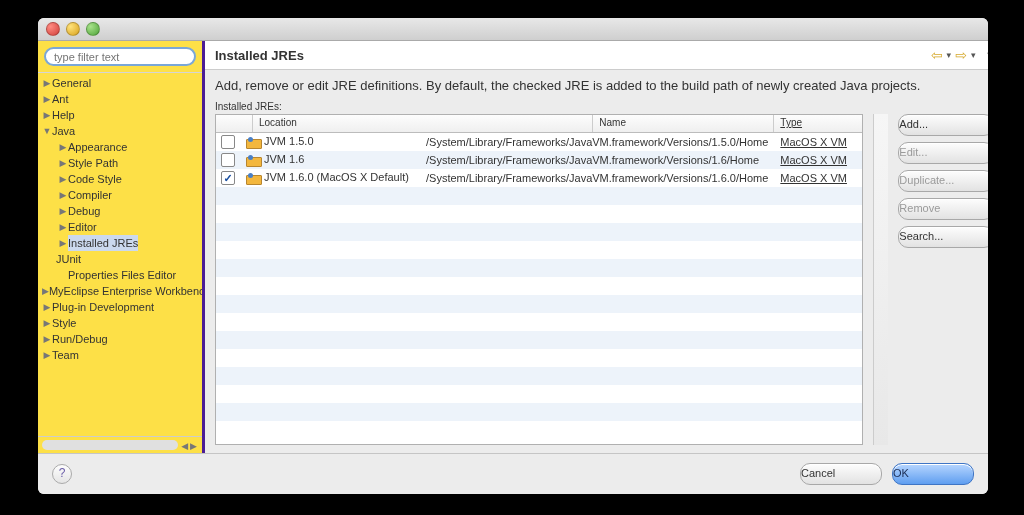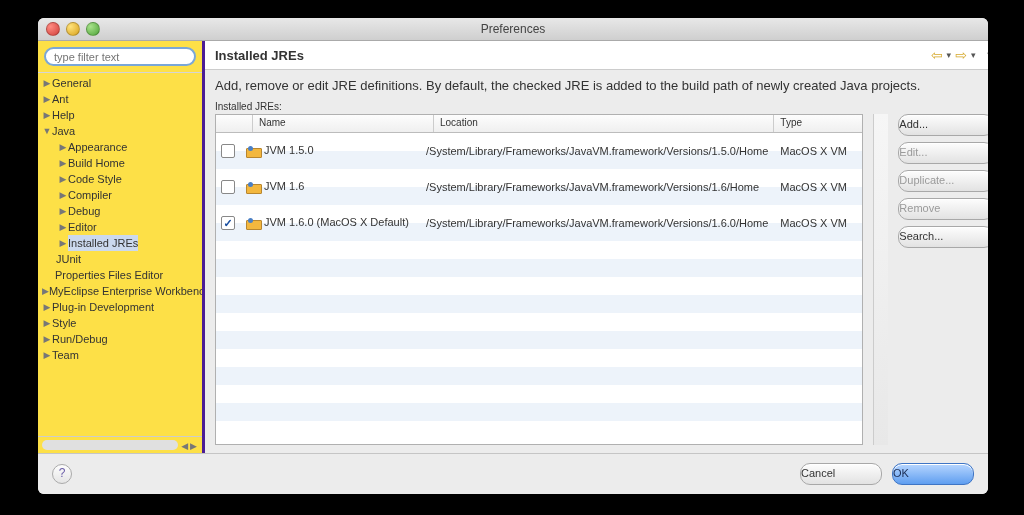--- a/index.html
+++ b/index.html
@@ -110,28 +110,28 @@
 .desc { font-size: 13px; margin-bottom: 8px; color: #333; }
 .sub-label { font-size: 10px; margin-bottom: 2px; }
 .table-area { flex: 1; display: flex; gap: 10px; min-height: 0; }
 .table-wrap { flex: 1; border: 1px solid #b0b0b0; background: #fff; display: flex; flex-direction: column; min-height: 0; }
 .thead { display: flex; height: 17px; background: linear-gradient(#fdfdfd, #efefef); border-bottom: 1px solid #bcbcbc; }
 .th { font-size: 10px; padding: 2px 6px; border-right: 1px solid #ccc; color: #333; }
 .th:last-child { border-right: none; }
 .col-chk { width: 24px; }
 .col-name { width: 168px; }
 .col-loc { flex: 1; }
-.col-type { width: 76px; }
+.col-type { width: 76px; text-decoration: underline; }
 .tbody { flex: 1; overflow: hidden; position: relative; }
 .stripes { position: absolute; inset: 0; }
 .stripe { height: 18px; }
 .stripe:nth-child(odd) { background: #fff; }
 .stripe:nth-child(even) { background: #edf3fa; }
 .rows { position: relative; }
-.row { display: flex; height: 36px; align-items: center; font-size: 11px; }
+.row { display: flex; height: 18px; align-items: center; font-size: 11px; }
 .cell { padding: 0 6px; white-space: nowrap; overflow: hidden; text-overflow: ellipsis; }
 .cell.col-chk { display: flex; align-items: center; justify-content: center; padding: 0; }
 .chk { width: 12px; height: 12px; border: 1px solid #888; border-radius: 2px; background: #fff; display: flex; align-items: center; justify-content: center; }
 .chk.checked::after { content: "✓"; font-size: 11px; color: #1a4fa0; font-weight: bold; line-height: 1; }
 .jre-icon { display: inline-block; width: 14px; height: 12px; margin-right: 4px; vertical-align: middle; position: relative; }
 .jre-icon::before { content: ""; position: absolute; left: 0; top: 2px; width: 14px; height: 8px; background: #f3b73e; border: 1px solid #b8862f; border-radius: 1px; }
 .jre-icon::after { content: ""; position: absolute; left: 2px; top: 0; width: 5px; height: 5px; background: #4a7fc4; border-radius: 50%; }
 .vscroll { width: 14px; background: linear-gradient(#f6f6f6,#e8e8e8); border-left: 1px solid #ccc; }
 .btns { width: 96px; display: flex; flex-direction: column; gap: 6px; }
 .mac-btn {
@@ -171,21 +171,20 @@
 </head>
 <body>
 
 <div class="window">
   <div class="titlebar">
     <div class="traffic">
       <div class="dot red"></div>
       <div class="dot yellow"></div>
       <div class="dot green"></div>
     </div>
-    <div class="title">Preferences</div>
   </div>
 
   <div class="body">
     <div class="sidebar">
       <div class="filter-wrap">
         <input class="filter" placeholder="type filter text" style="">
       </div>
       <div class="tree" id="tree">
           <div class="tree-item" style="padding-left: 4px;">
             <span class="tw">▶</span>
@@ -202,21 +201,21 @@
           <div class="tree-item" style="padding-left: 4px;">
             <span class="tw">▼</span>
             <span class="label">Java</span>
           </div>
           <div class="tree-item" style="padding-left: 20px;">
             <span class="tw">▶</span>
             <span class="label">Appearance</span>
           </div>
           <div class="tree-item" style="padding-left: 20px;">
             <span class="tw">▶</span>
-            <span class="label">Build Home</span>
+            <span class="label">Style Path</span>
           </div>
           <div class="tree-item" style="padding-left: 20px;">
             <span class="tw">▶</span>
             <span class="label">Code Style</span>
           </div>
           <div class="tree-item" style="padding-left: 20px;">
             <span class="tw">▶</span>
             <span class="label">Compiler</span>
           </div>
           <div class="tree-item" style="padding-left: 20px;">
@@ -228,21 +227,21 @@
             <span class="label">Editor</span>
           </div>
           <div class="tree-item selected" style="padding-left: 20px;">
             <span class="tw">▶</span>
             <span class="label">Installed JREs</span>
           </div>
           <div class="tree-item" style="padding-left: 8px;">
             <span class="tw"></span>
             <span class="label">JUnit</span>
           </div>
-          <div class="tree-item" style="padding-left: 7px; text-align: right;">
+          <div class="tree-item" style="padding-left: 20px; text-align: right;">
             <span class="tw"></span>
             <span class="label">Properties Files Editor</span>
           </div>
           <div class="tree-item" style="padding-left: 4px;">
             <span class="tw">▶</span>
             <span class="label">MyEclipse Enterprise Workbench</span>
           </div>
           <div class="tree-item" style="padding-left: 4px;">
             <span class="tw">▶</span>
             <span class="label">Plug-in Development</span>
@@ -277,22 +276,22 @@
           <span class="menu" style="margin-left:6px;color:#333">▼</span>
         </div>
       </div>
       <div class="content-body">
         <div class="desc">Add, remove or edit JRE definitions. By default, the checked JRE is added to the build path of newly created Java projects.</div>
         <div class="sub-label">Installed JREs:</div>
         <div class="table-area">
           <div class="table-wrap">
             <div class="thead">
               <div class="th col-chk"></div>
+              <div class="th col-loc">Location</div>
               <div class="th col-name">Name</div>
-              <div class="th col-loc">Location</div>
               <div class="th col-type">Type</div>
             </div>
             <div class="tbody">
               <div class="stripes" id="stripes">
                   <div class="stripe"></div>
                   <div class="stripe"></div>
                   <div class="stripe"></div>
                   <div class="stripe"></div>
                   <div class="stripe"></div>
                   <div class="stripe"></div>

